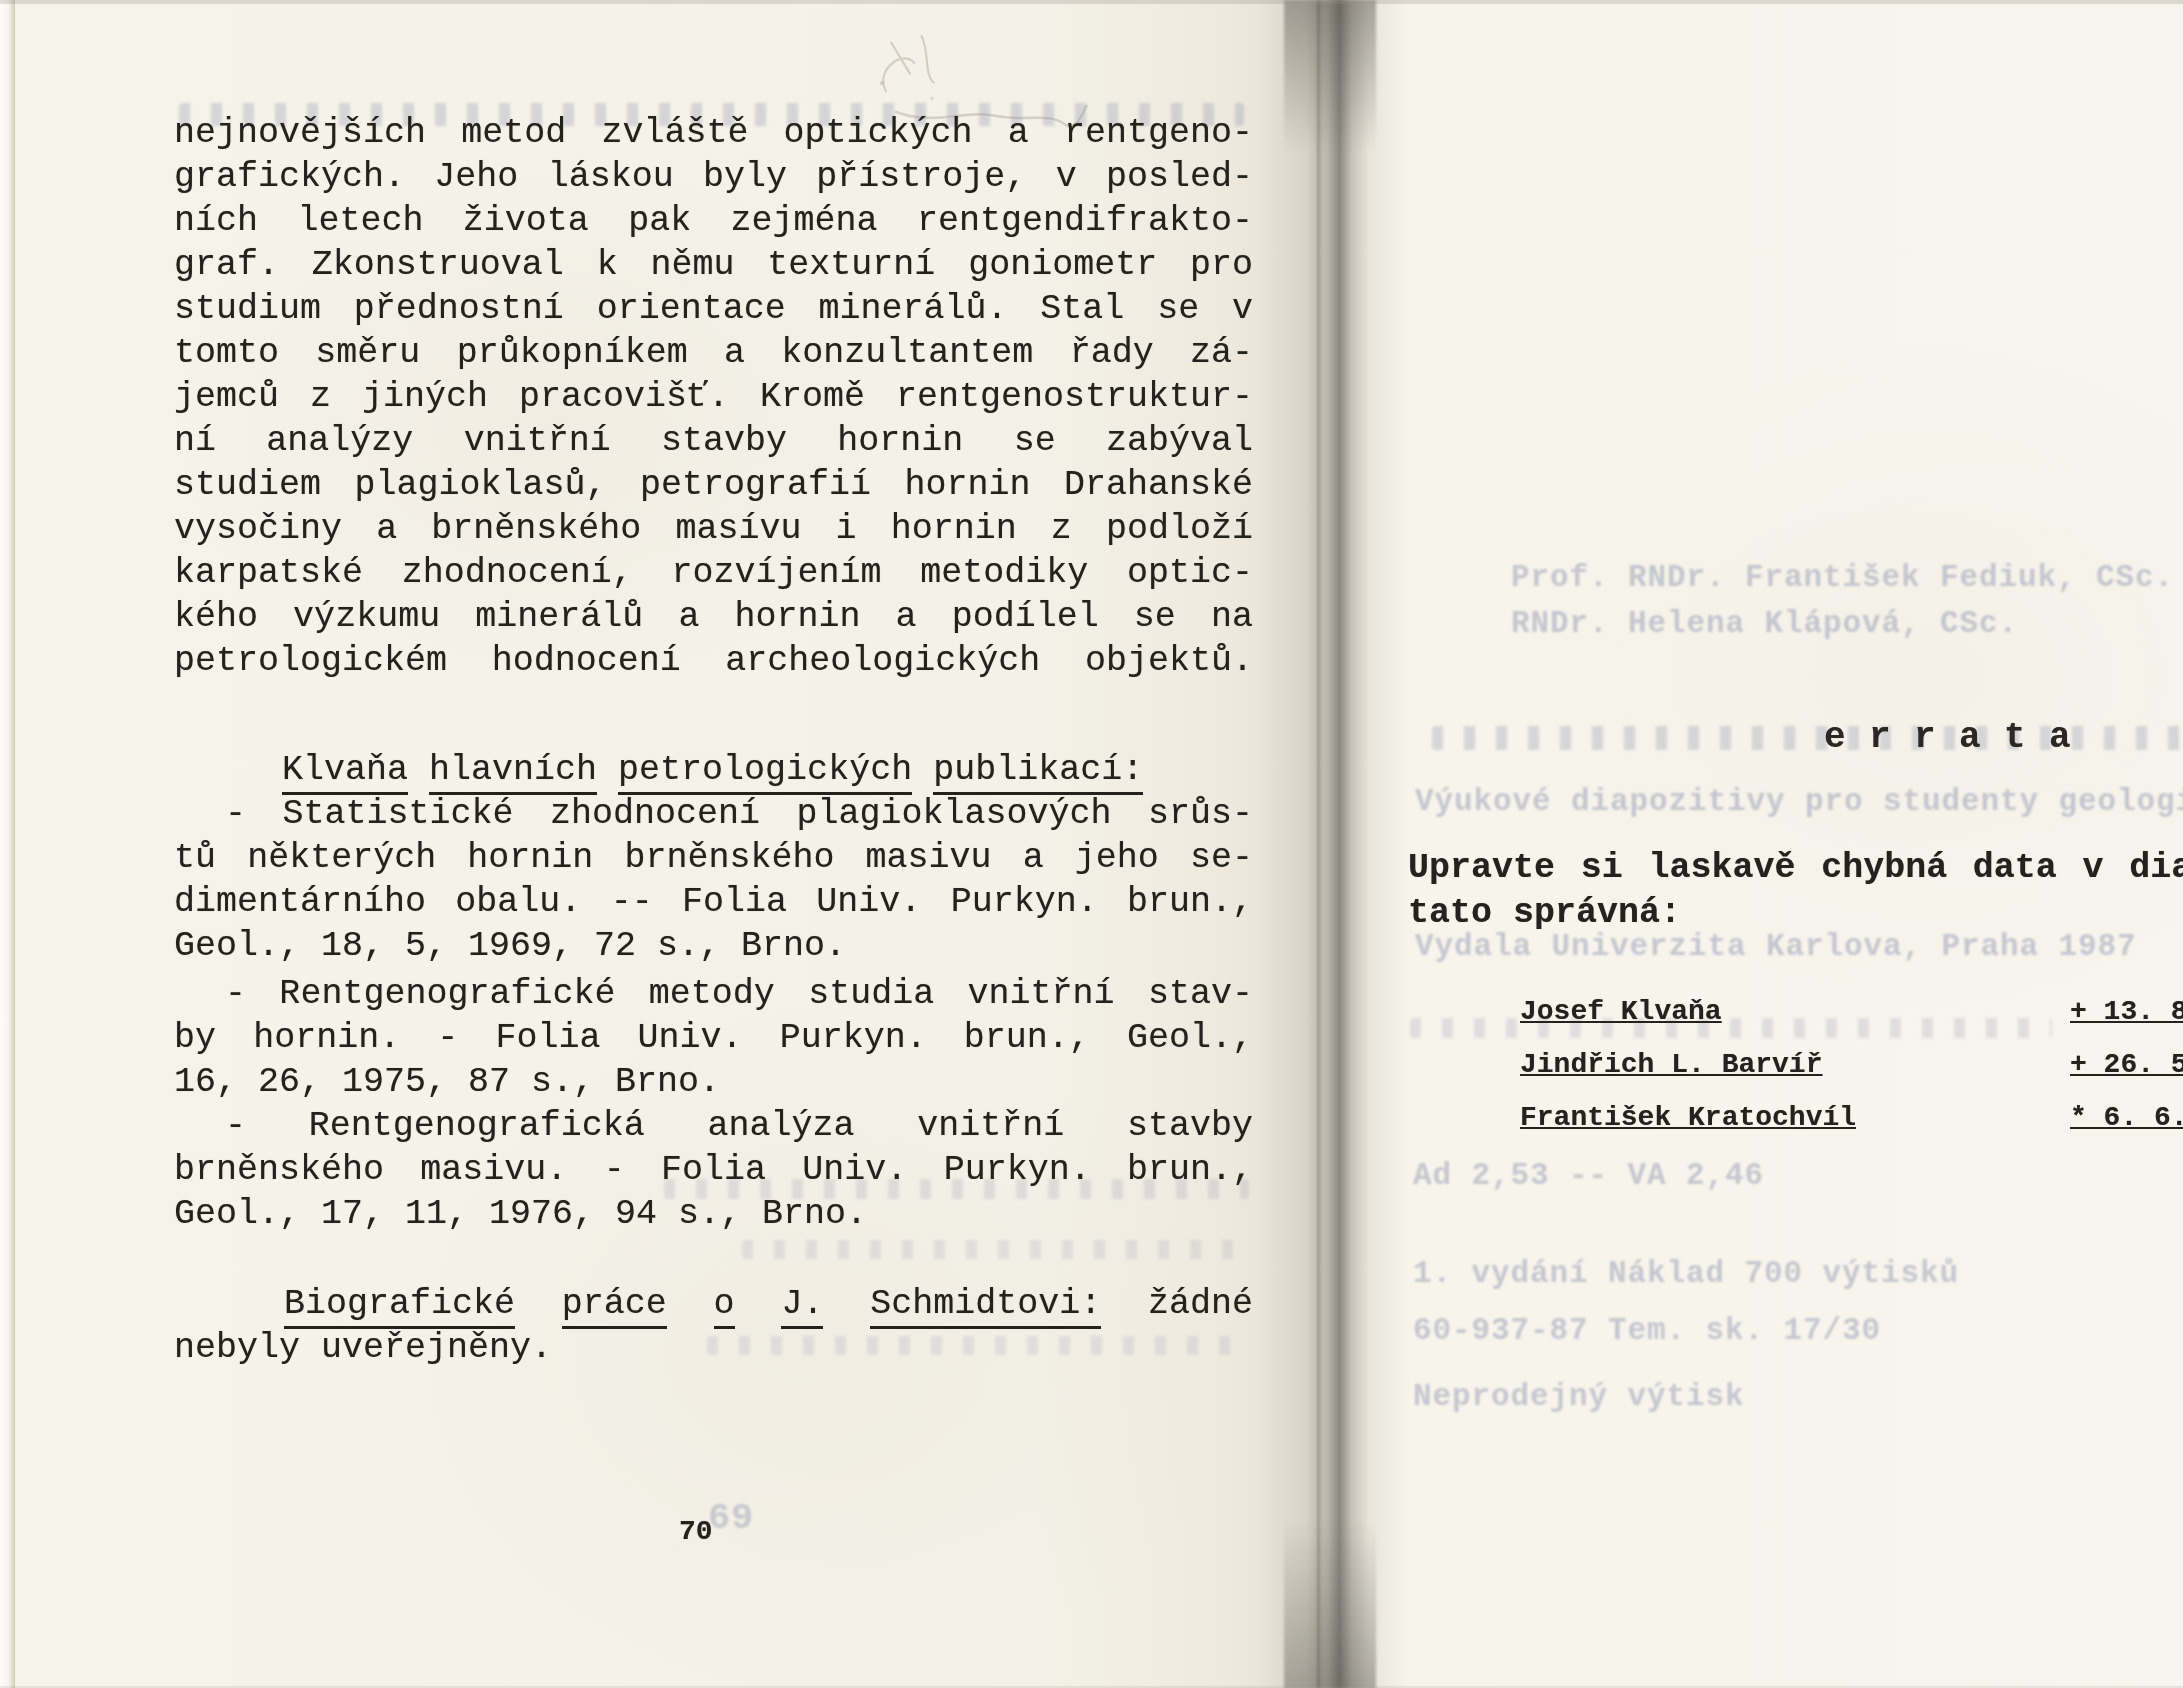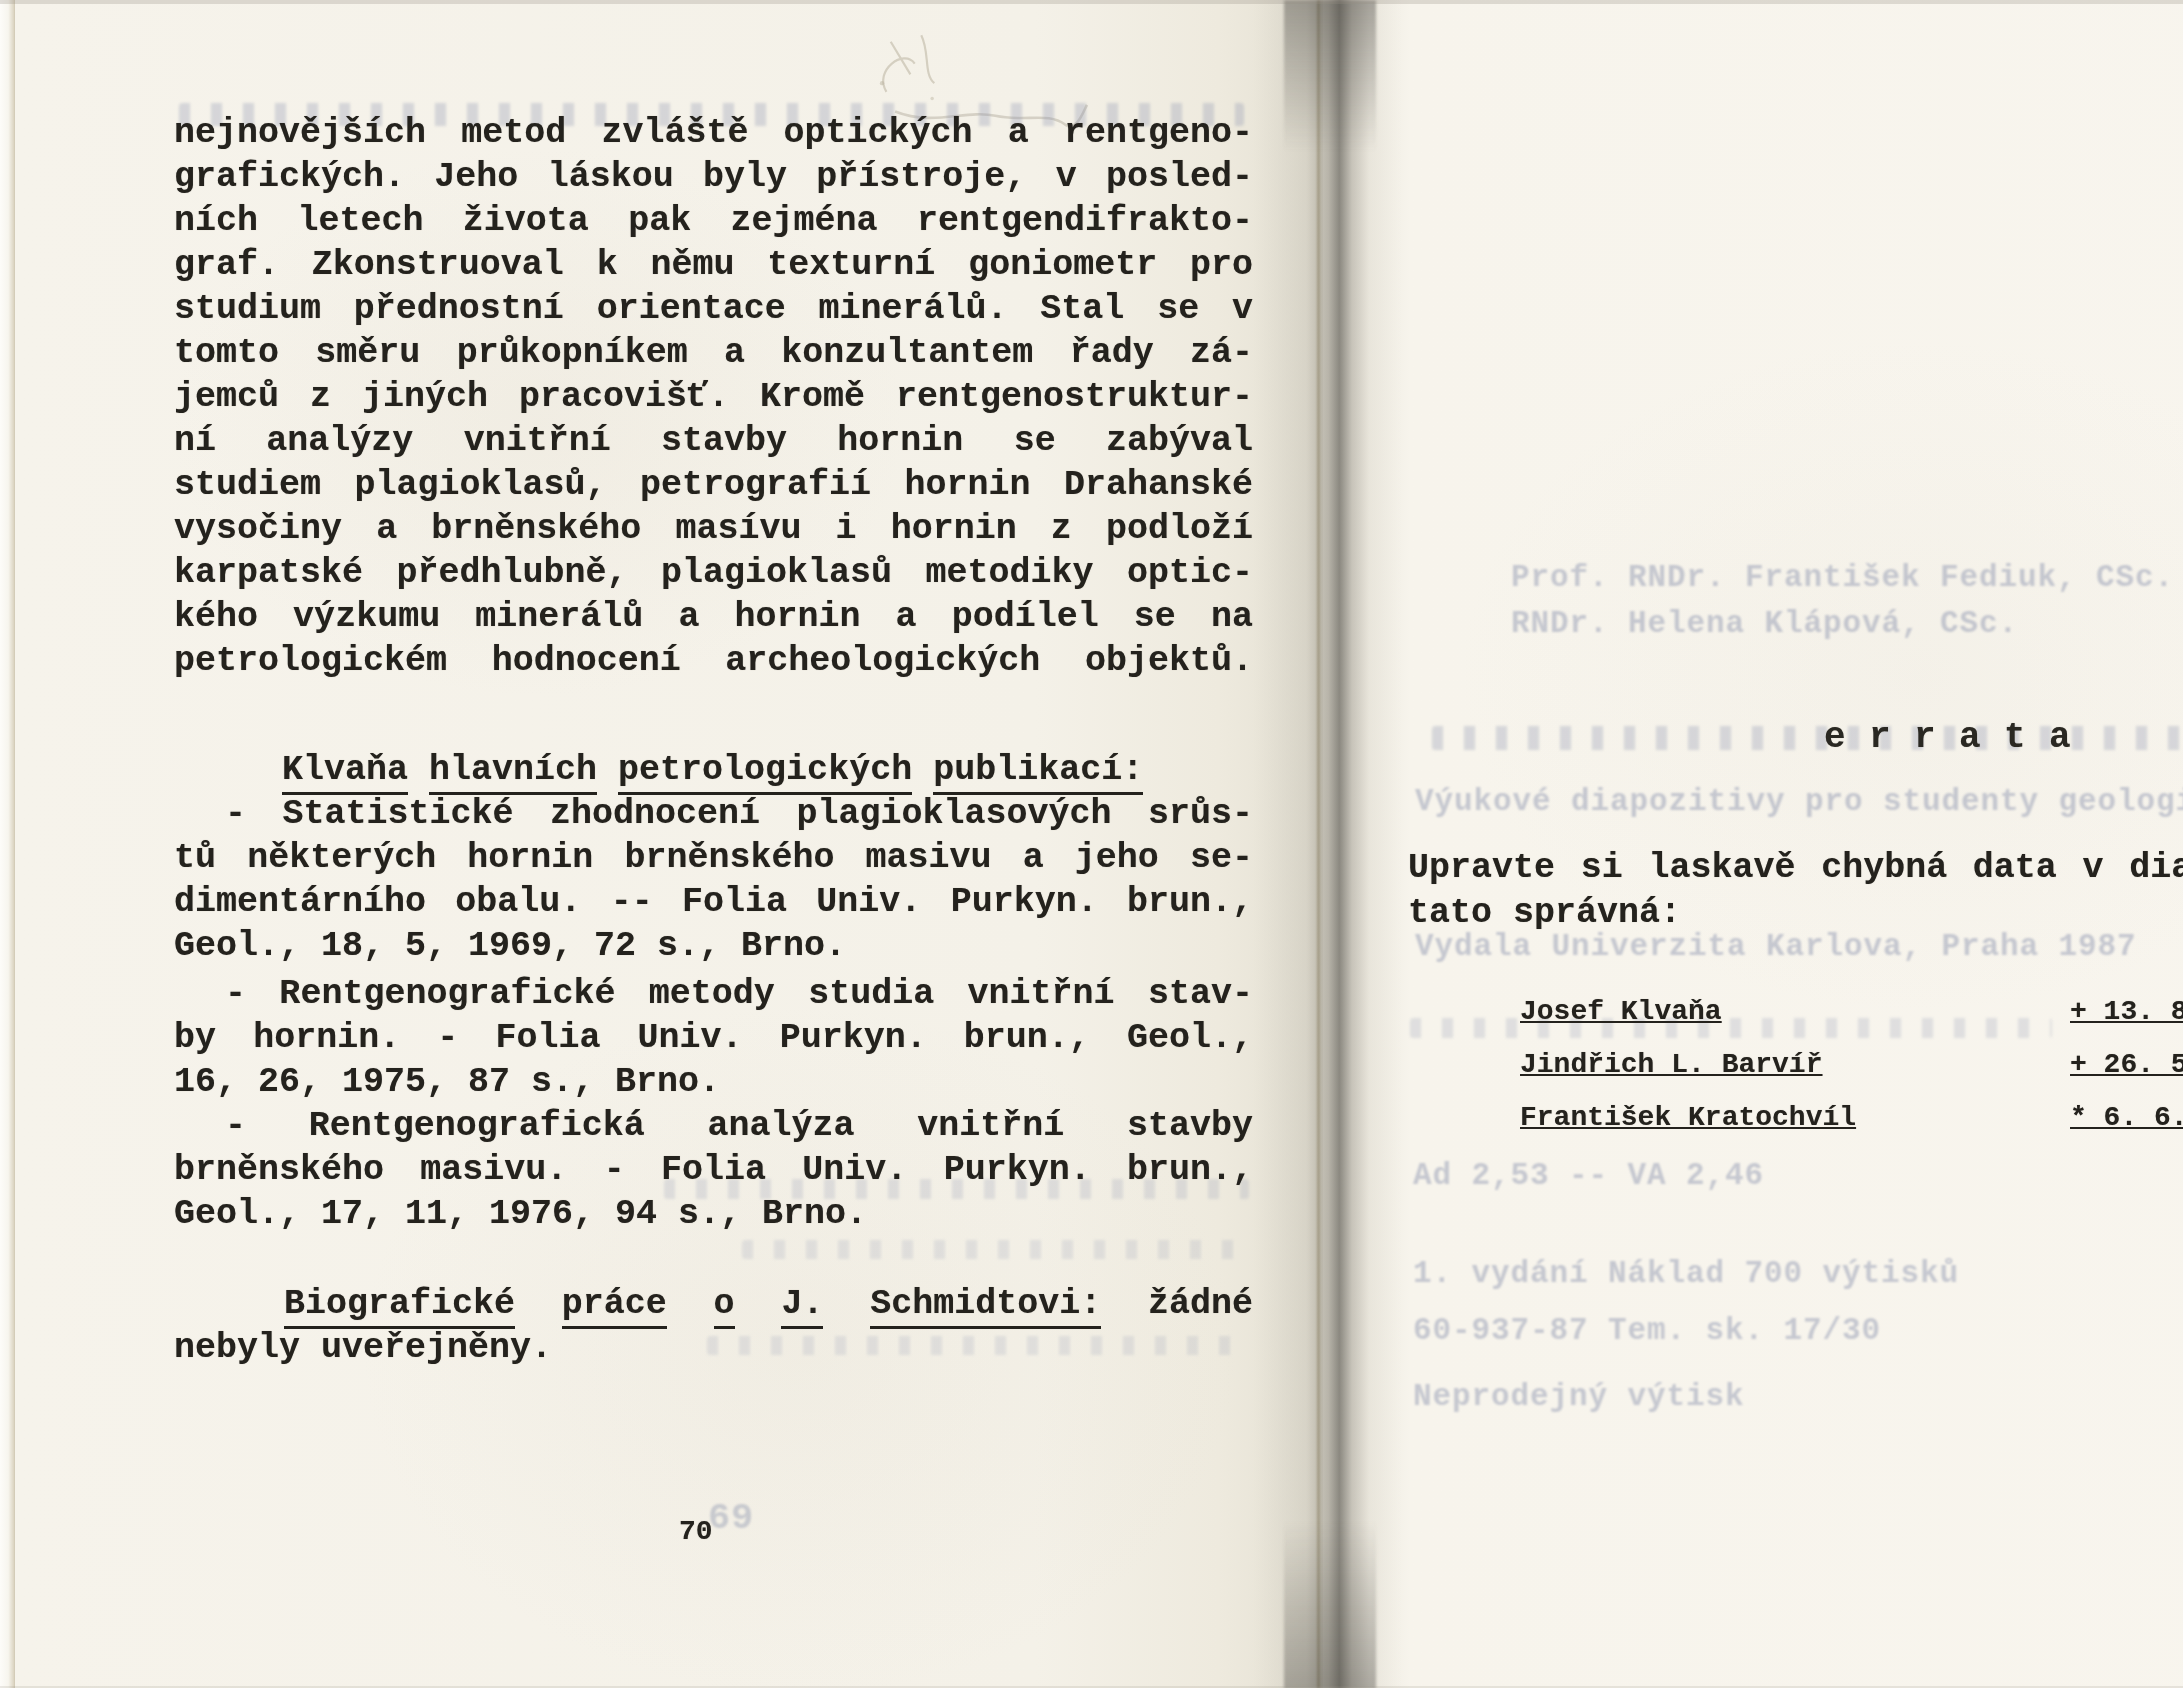--- a/index.html
+++ b/index.html
@@ -43,21 +43,21 @@
     background:linear-gradient(180deg, rgba(52,50,45,.38) 0%, rgba(52,50,45,0) 9%,
       rgba(52,50,45,0) 90%, rgba(52,50,45,.34) 100%);
     filter:blur(1.7px);
   }
   .fold-line{position:absolute;left:1317px;top:0;width:2.6px;height:100%;
     background:rgba(142,126,84,.45);filter:blur(0.9px);}
 
   
   #left-col{
     position:absolute;left:174px;top:111px;width:1079px;
-    font-weight:700;font-size:35px;line-height:44px;color:#24221d;
+    font-weight:400;font-size:35px;line-height:44px;color:#24221d;
     text-shadow:0 0 0.9px rgba(36,34,29,.35);
   }
   .tline{text-align:left;white-space:normal;}
   .jl{text-align:justify;text-align-last:justify;}
   .heading{margin-top:65px;text-indent:108px;white-space:nowrap;}
   .pub2{margin-top:3.5px;} .pub3{margin-top:0.9px;}
   .bio{margin-top:46px;text-indent:110px;}
   .uw{border-bottom:3.9px solid currentColor;padding-bottom:1.7px;}
   #page-number{
     position:absolute;left:679px;top:1516px;
@@ -127,21 +127,21 @@
         <div class="tline jl">nejnovějších metod zvláště optických a rentgeno-</div>
         <div class="tline jl">grafických. Jeho láskou byly přístroje, v posled-</div>
         <div class="tline jl">ních letech života pak zejména rentgendifrakto-</div>
         <div class="tline jl">graf. Zkonstruoval k němu texturní goniometr pro</div>
         <div class="tline jl">studium přednostní orientace minerálů. Stal se v</div>
         <div class="tline jl">tomto směru průkopníkem a konzultantem řady zá-</div>
         <div class="tline jl">jemců z jiných pracovišť. Kromě rentgenostruktur-</div>
         <div class="tline jl">ní analýzy vnitřní stavby hornin se zabýval</div>
         <div class="tline jl">studiem plagioklasů, petrografií hornin Drahanské</div>
         <div class="tline jl">vysočiny a brněnského masívu i hornin z podloží</div>
-        <div class="tline jl">karpatské předhlubně, plagioklasů metodiky optic-</div>
+        <div class="tline jl">karpatské zhodnocení, rozvíjením metodiky optic-</div>
         <div class="tline jl">kého výzkumu minerálů a hornin a podílel se na</div>
         <div class="tline jl">petrologickém hodnocení archeologických objektů.</div>
       </div>
     <div class="heading"><span class="uw">Klvaňa</span> <span class="uw">hlavních</span> <span class="uw">petrologických</span> <span class="uw">publikací:</span></div>
     <div>
         <div class="tline jl" style="text-indent: 51px;">- Statistické zhodnocení plagioklasových srůs-</div>
         <div class="tline jl">tů některých hornin brněnského masivu a jeho se-</div>
         <div class="tline jl">dimentárního obalu. -- Folia Univ. Purkyn. brun.,</div>
         <div class="tline">Geol., 18, 5, 1969, 72 s., Brno.</div>
       </div>

